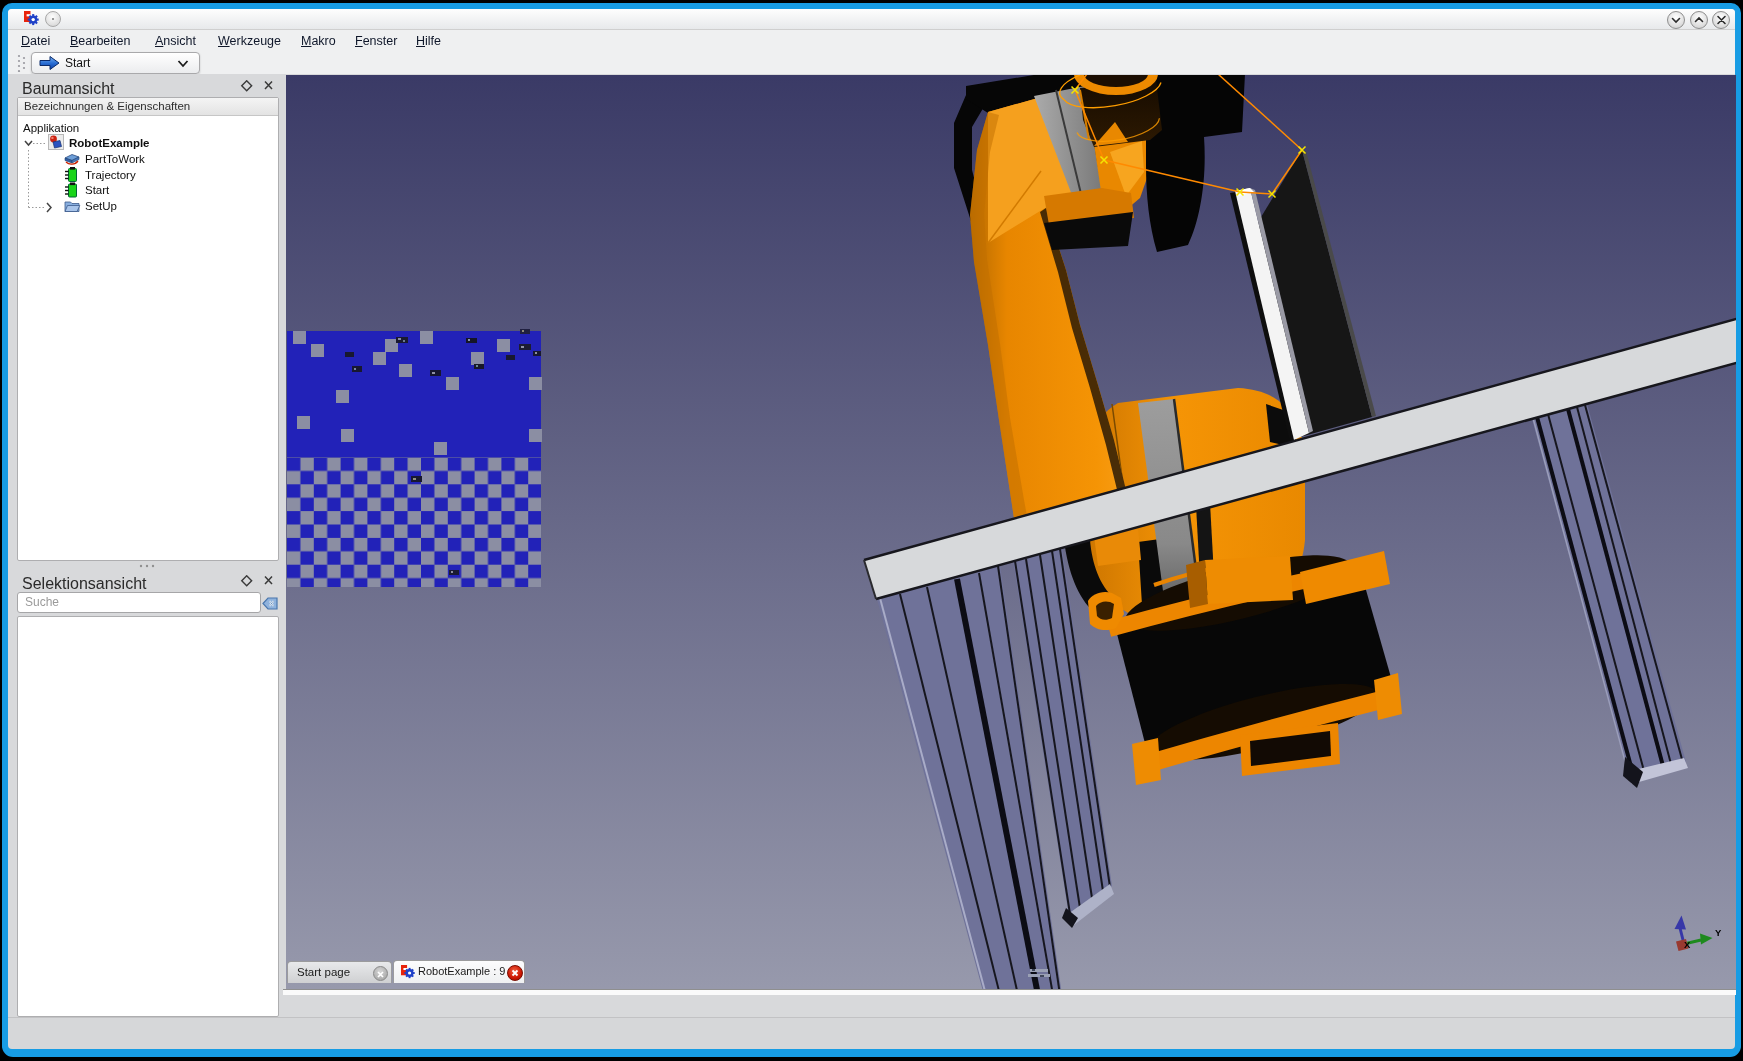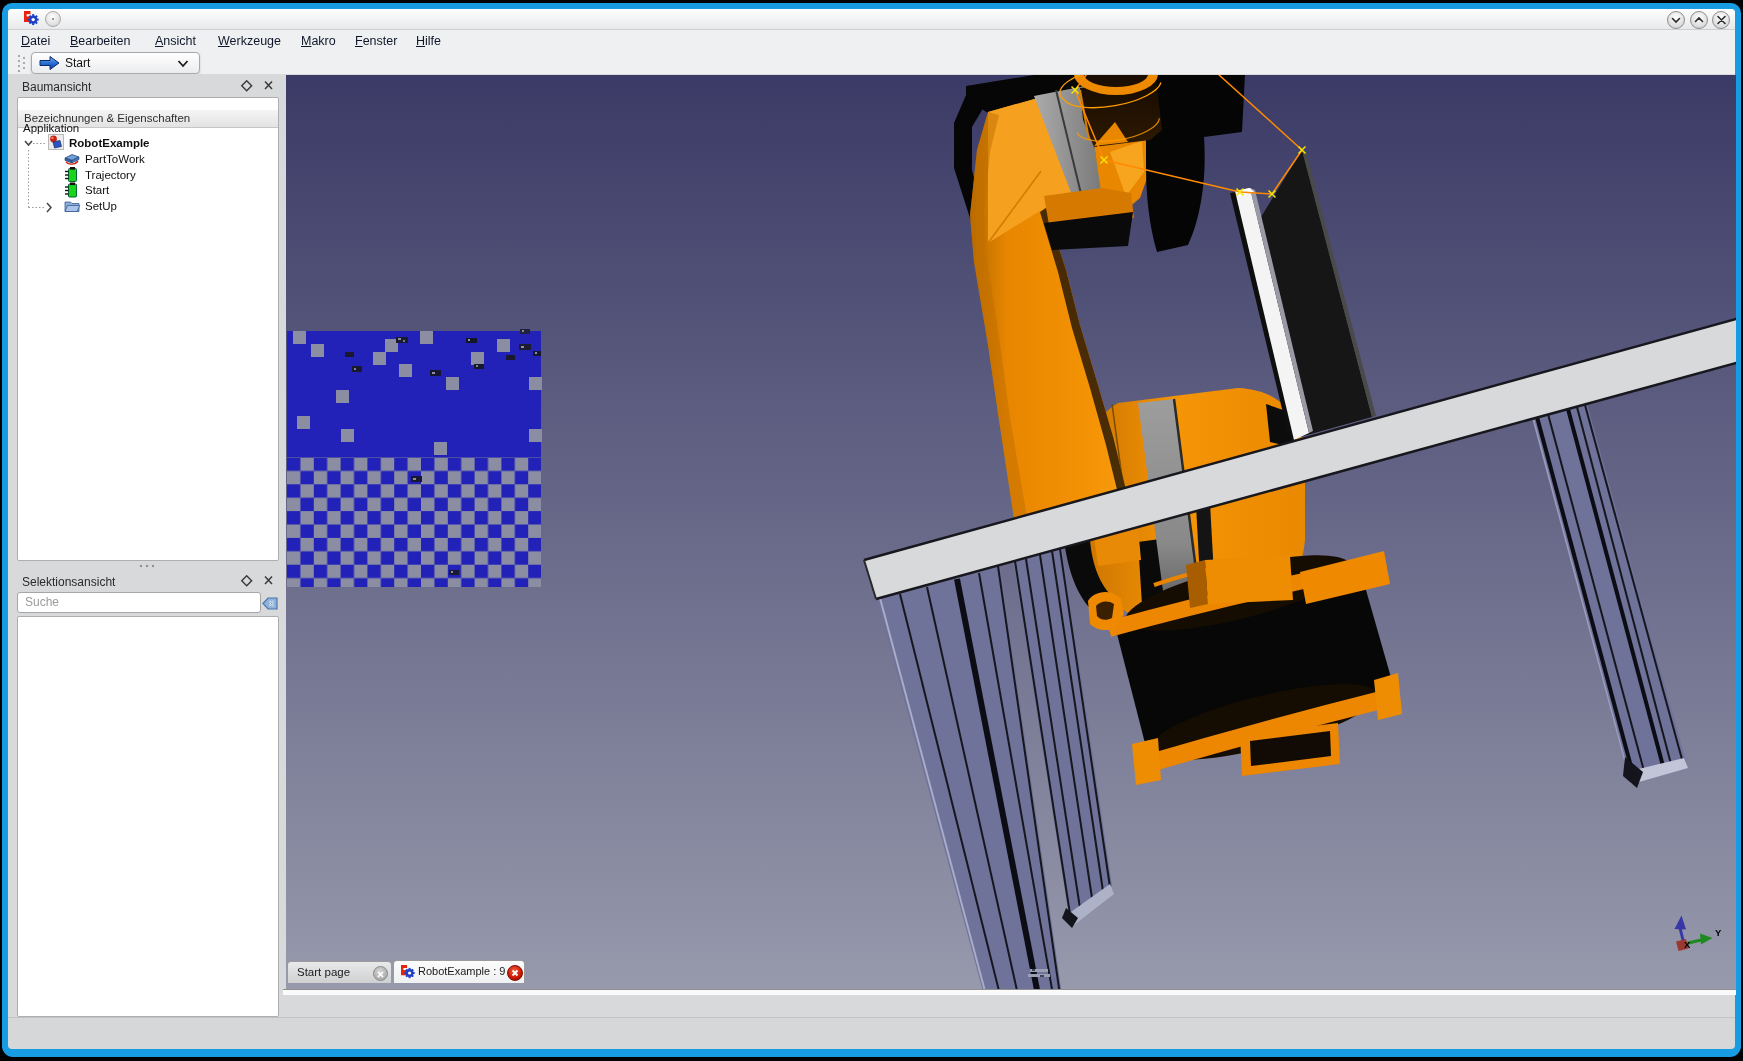--- a/index.html
+++ b/index.html
@@ -9,25 +9,25 @@
   background:linear-gradient(#fefefe,#e7e9eb);border-bottom:1px solid #cfcfcf;
   border-radius:4px 4px 0 0;}
 .title{position:absolute;left:0;right:20px;top:3px;text-align:center;font-size:12px;color:#1a1a1a;}
 .menubar{position:absolute;left:8px;top:30px;width:1727px;height:21px;background:#eff0f1;}
 .menubar span{position:absolute;top:4px;font-size:12.5px;color:#0f172a;}
 .toolbar{position:absolute;left:8px;top:51px;width:1727px;height:23px;background:#eff0f1;}
 .combo{position:absolute;left:23px;top:1px;width:167px;height:20px;border:1px solid #a9a9ab;
   border-radius:4px;background:linear-gradient(#ffffff,#ebecee);box-shadow:0 1px 2px rgba(0,0,0,.18);}
 .combo .lbl{position:absolute;left:33px;top:3px;font-size:12px;color:#111;}
 .dockarea{position:absolute;left:8px;top:74px;width:275px;height:943px;background:#D8D9DB;}
-.ptitle{position:absolute;font-size:12px;color:#2a2a2a;}
+.ptitle{position:absolute;font-size:16px;color:#2a2a2a;}
 .treebox{position:absolute;left:17px;top:97px;width:260px;height:462px;background:#fff;
   border:1px solid #aeaeb0;border-radius:2px;}
 .treehdr{position:absolute;left:0;top:0;width:100%;height:18px;
-  background:linear-gradient(#f4f4f4,#e3e3e3);border-bottom:1px solid #c6c6c6;box-sizing:border-box;margin-top:12px;}
+  background:linear-gradient(#f4f4f4,#e3e3e3);border-bottom:1px solid #c6c6c6;box-sizing:border-box;}
 .treehdr span{position:absolute;left:6px;top:2px;font-size:11.5px;color:#2e2e2e;}
 .trow{position:absolute;font-size:11.5px;color:#101010;white-space:nowrap;}
 .selbox{position:absolute;left:17px;top:616px;width:260px;height:399px;background:#fff;
   border:1px solid #aeaeb0;border-radius:2px;}
 .search{position:absolute;left:17px;top:592px;width:242px;height:19px;background:#fff;
   border:1px solid #a6a6a8;border-radius:3px;}
 .search span{position:absolute;left:7px;top:2px;font-size:12px;color:#9a9a9a;}
 .viewport{position:absolute;left:286px;top:75px;width:1450px;height:914px;background:#3A3A66;}
 .mdistrip{position:absolute;left:283px;top:989px;width:1453px;height:6px;background:#fafafa;border-top:1px solid #8f8f8f;box-sizing:border-box;}
 .tabbar{position:absolute;left:283px;top:960px;width:1453px;height:22px;}

